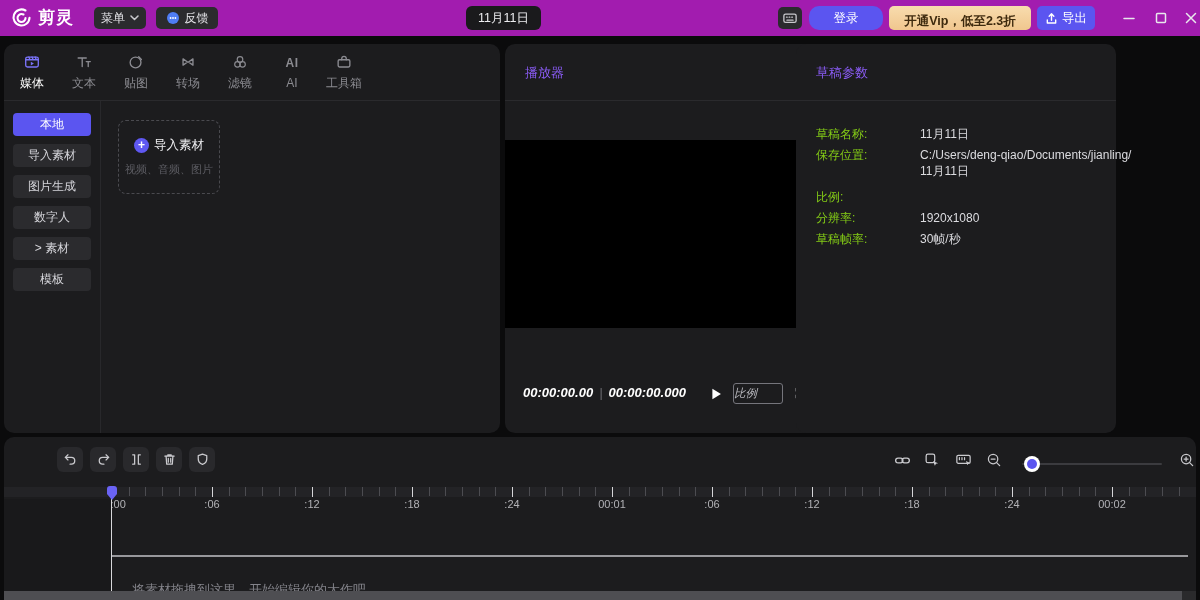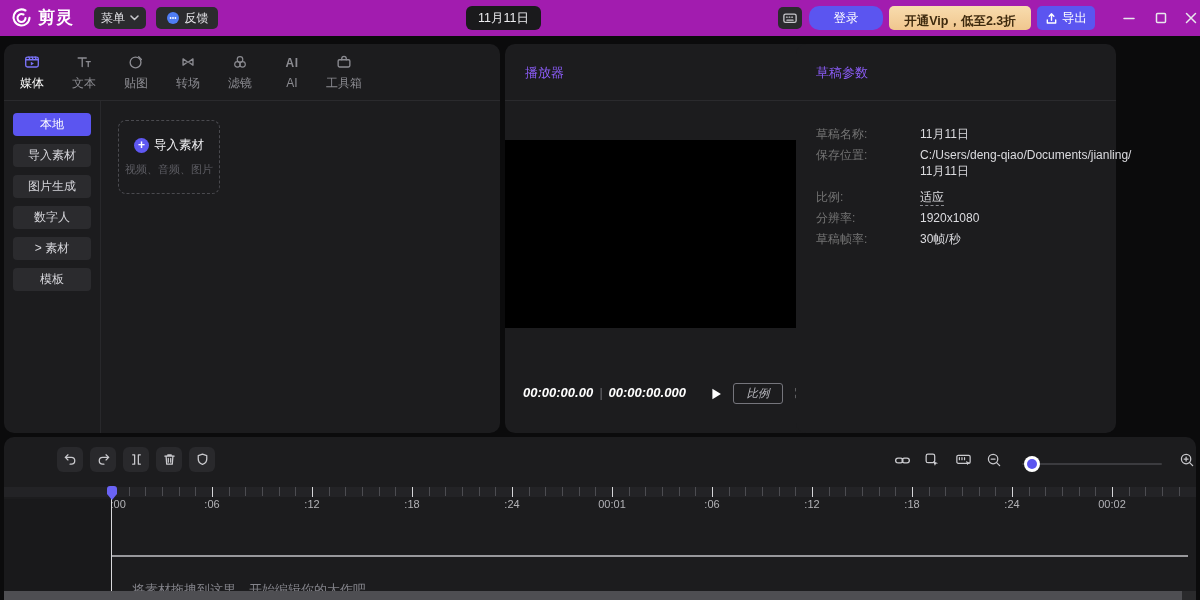--- a/index.html
+++ b/index.html
@@ -54,27 +54,27 @@
   .plus-circle { width:15px; height:15px; border-radius:50%; background:#5f58f2; color:#fff; font-size:12px; line-height:14px; text-align:center; font-weight:bold; }
   .import-label { font-size:12.5px; color:#f0f0f3; }
   .import-hint { font-size:11px; color:#5d5d63; }
 
   
   .video-canvas { position:absolute; left:0; top:96px; width:327px; height:188px; background:#000; }
   .player-controls { position:absolute; left:0; bottom:26px; width:100%; height:24px;font-style:italic; }
   .time-row { position:absolute; left:18px; top:2px; font-size:13px; font-weight:bold; color:#fff; white-space:nowrap; }
   .time-sep { color:#6a6a70; font-weight:normal; padding:0 6px; }
   .play-btn { position:absolute; left:202px; top:2px; width:18px; height:18px; color:#fff; }
-  .ratio-btn { position:absolute; left:228px; top:0; width:50px; height:21px; border:1px solid #75757c; border-radius:3px; display:flex; align-items:center; justify-content:center; font-size:11.5px; color:#b9b9bf; }
+  .ratio-btn { position:absolute; left:228px; top:0; width:50px; height:21px; border:1px solid #75757c; border-radius:3px; display:flex; align-items:center; justify-content:flex-start; font-size:11.5px; color:#b9b9bf; }
   .fs-btn { position:absolute; left:288px; top:2px; width:18px; height:18px; color:#cfcfd4; }
 
   
   .draft-rows { position:absolute; left:20px; top:82px; width:320px; }
   .draft-row { display:flex; margin-bottom:5px; line-height:16px; }
-  .draft-label { width:104px; font-size:12px; color:#737373; flex:none; }
+  .draft-label { width:104px; font-size:12px; color:#84cc16; flex:none; }
   .draft-value { flex:1; font-size:12px; color:#dcdce0; word-break:break-all; }
   .dashed-u { border-bottom:1px dashed #8a8a90; padding-bottom:1px; }
   .draft-row.gap { margin-top:10px; }
 
   
   .panel-timeline { left:4px; top:437px; width:1192px; height:163px; border-radius:10px 10px 0 0; overflow:hidden; }
   .tl-toolbar { position:absolute; left:0; top:0; width:100%; height:48px; }
   .tool-btn { position:absolute; top:10px; width:26px; height:25px; background:#29292c; border-radius:6px; display:flex; align-items:center; justify-content:center; color:#c9c9cd; }
   .tool-plain { position:absolute; top:12px; width:22px; height:22px; display:flex; align-items:center; justify-content:center; color:#c9c9cd; }
   .slider-track { position:absolute; left:1018px; top:26px; width:140px; height:2px; background:#3b3b3f; border-radius:1px; }
@@ -295,21 +295,20 @@
       <div class="draft-row">
         <span class="draft-label">草稿名称:</span>
         <span class="draft-value">11月11日</span>
       </div>
       <div class="draft-row">
         <span class="draft-label">保存位置:</span>
         <span class="draft-value">C:/Users/deng-qiao/Documents/jianling/11月11日</span>
       </div>
       <div class="draft-row gap">
         <span class="draft-label">比例:</span>
-        <span class="draft-value"><span class="dashed-u">适应</span></span>
       </div>
       <div class="draft-row">
         <span class="draft-label">分辨率:</span>
         <span class="draft-value">1920x1080</span>
       </div>
       <div class="draft-row">
         <span class="draft-label">草稿帧率:</span>
         <span class="draft-value">30帧/秒</span>
       </div>
     </div>

